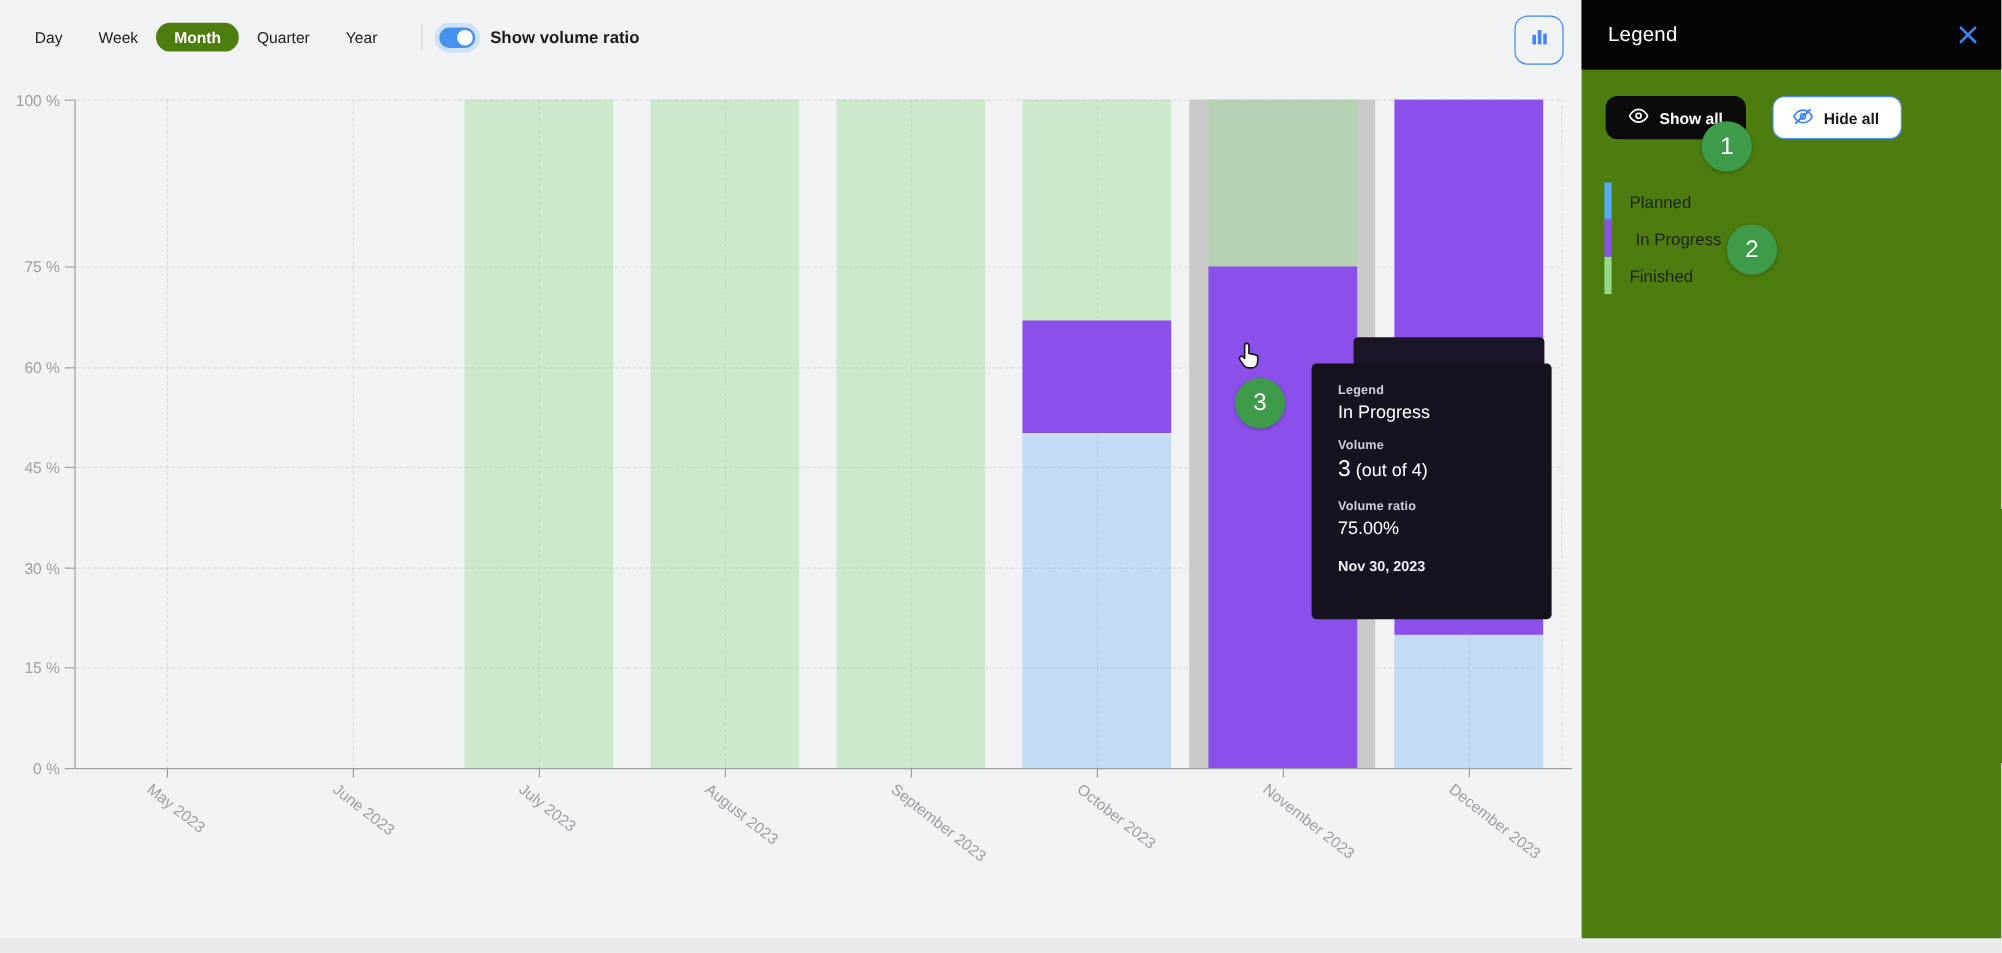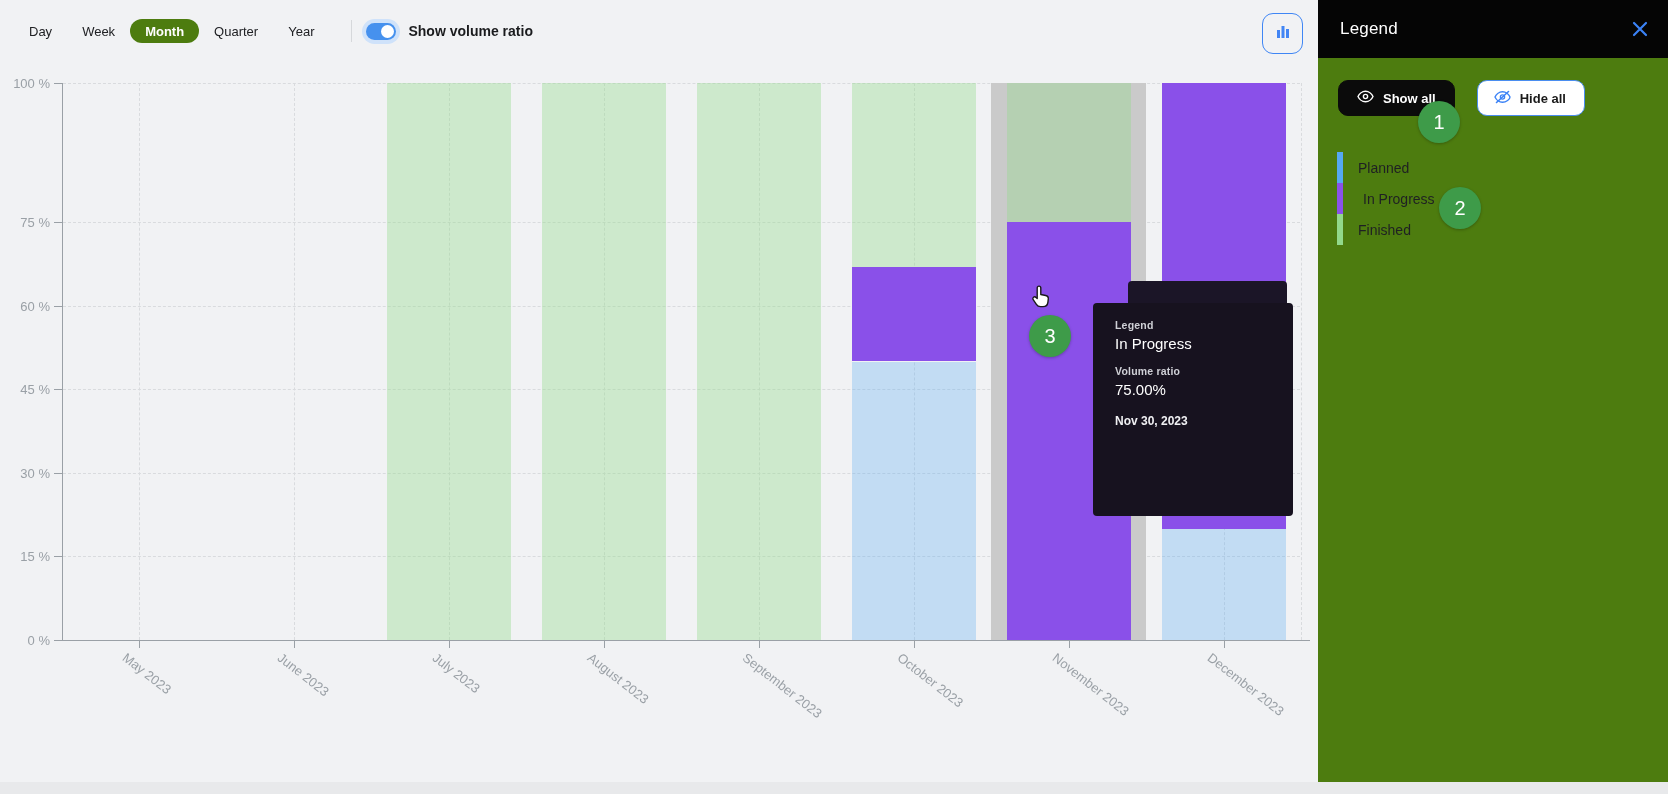--- a/index.html
+++ b/index.html
@@ -150,20 +150,24 @@
   <div class="axis-y"></div>
   <div class="axis-x"></div>
 
   <div class="tooltip-ghost"></div>
   <div class="tooltip">
     <div class="tt-row">
       <div class="tt-label">Legend</div>
       <div class="tt-value">In Progress</div>
     </div>
     <div class="tt-row">
+      <div class="tt-label">Volume</div>
+      <div class="tt-value"><span class="tt-num">3</span><span> (out of 4)</span></div>
+    </div>
+    <div class="tt-row">
       <div class="tt-label">Volume ratio</div>
       <div class="tt-value">75.00%</div>
     </div>
     <div class="tt-date">Nov 30, 2023</div>
   </div>
 
   <div class="badge" style="left:1418px;top:101px;">1</div>
   <div class="badge" style="left:1439px;top:187px;">2</div>
   <div class="badge" style="left:1029px;top:315px;">3</div>
 

